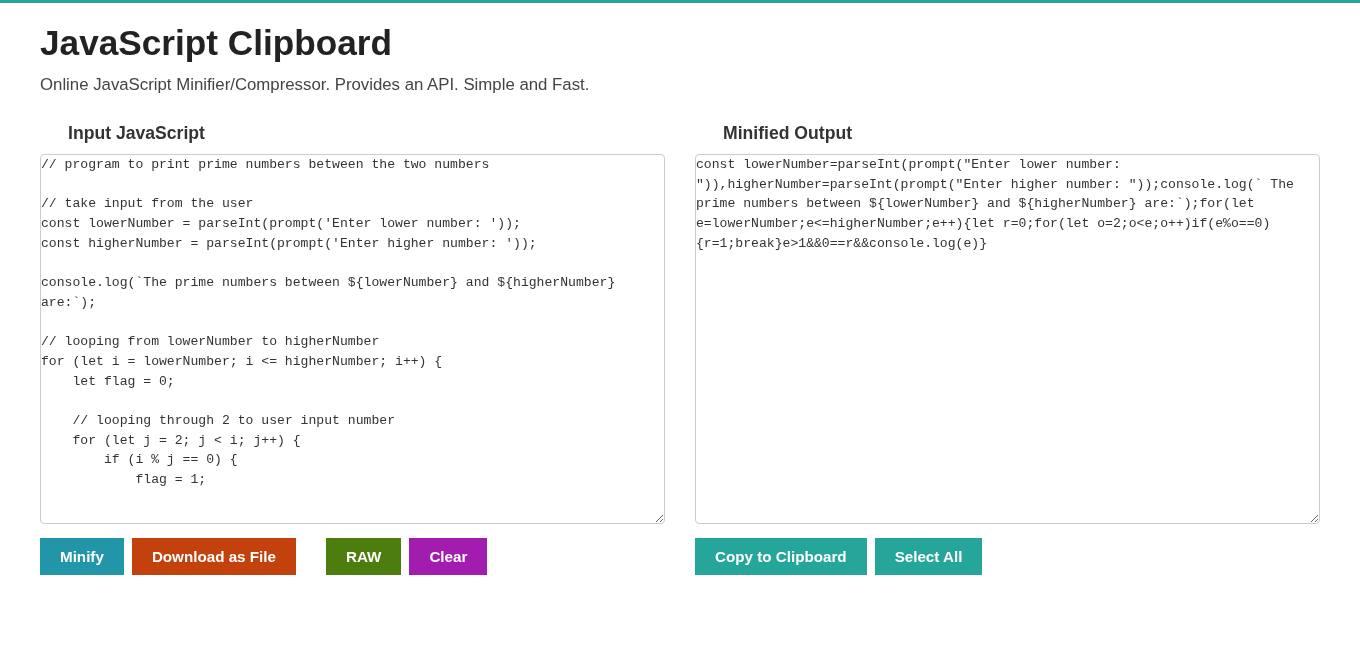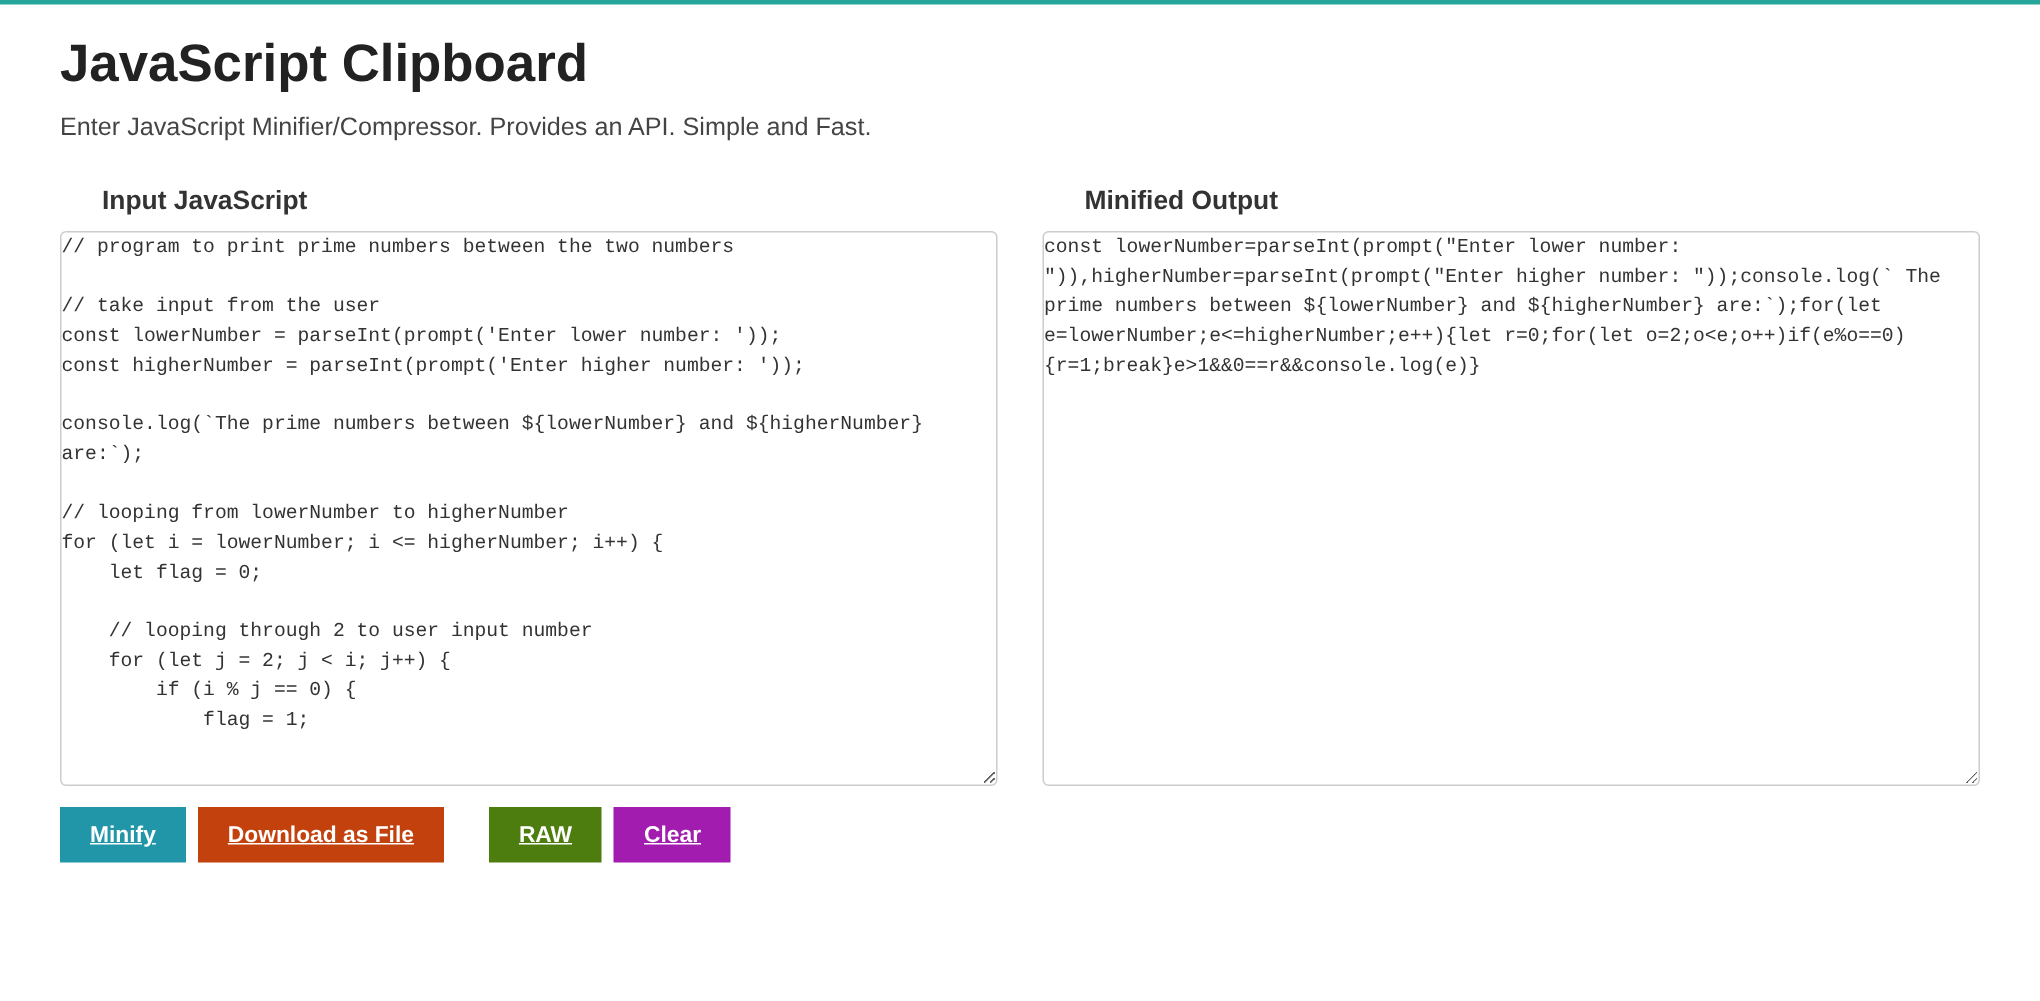--- a/index.html
+++ b/index.html
@@ -57,41 +57,40 @@
       flex-wrap: wrap;
     }
     .btn {
       padding: 10px 20px;
       border: none;
       border-radius: 0;
       font-size: 0.95rem;
       font-weight: bold;
       cursor: pointer;
       color: #fff;
-      text-decoration: underline;
     }
     .btn-minify { background: #2196a8; }
     .btn-download { background: #c2410c; }
     .btn-raw { background: #4d7c0f; margin-left: 22px; }
     .btn-clear { background: #a21caf; }
     .btn-teal { background: #26a69a; }
     
     .top-bar {
       border-top: 3px solid #26a69a;
       margin: -20px -40px 20px -40px;
       padding: 0;
     }
   </style>
 </head>
 <body>
 
 <div class="top-bar"></div>
 
 <h1>JavaScript Clipboard</h1>
-<p class="subtitle">Enter JavaScript Minifier/Compressor. Provides an API. Simple and Fast.</p>
+<p class="subtitle">Online JavaScript Minifier/Compressor. Provides an API. Simple and Fast.</p>
 
 <div class="panels">
 
   <div class="panel">
     <div class="panel-label">Input JavaScript</div>
     <textarea style="">// program to print prime numbers between the two numbers
 
 // take input from the user
 const lowerNumber = parseInt(prompt('Enter lower number: '));
 const higherNumber = parseInt(prompt('Enter higher number: '));
@@ -110,14 +109,18 @@
       <button class="btn btn-minify">Minify</button>
       <button class="btn btn-download">Download as File</button>
       <button class="btn btn-raw">RAW</button>
       <button class="btn btn-clear">Clear</button>
     </div>
   </div>
 
   <div class="panel">
     <div class="panel-label">Minified Output</div>
     <textarea readonly="" style="">const lowerNumber=parseInt(prompt("Enter lower number: ")),higherNumber=parseInt(prompt("Enter higher number: "));console.log(` The prime numbers between ${lowerNumber} and ${higherNumber} are:`);for(let e=lowerNumber;e&lt;=higherNumber;e++){let r=0;for(let o=2;o&lt;e;o++)if(e%o==0){r=1;break}e&gt;1&amp;&amp;0==r&amp;&amp;console.log(e)}</textarea>
+    <div class="btn-row">
+      <button class="btn btn-teal">Copy to Clipboard</button>
+      <button class="btn btn-teal">Select All</button>
+    </div>
   </div>
 </div>
 
 </body></html>

